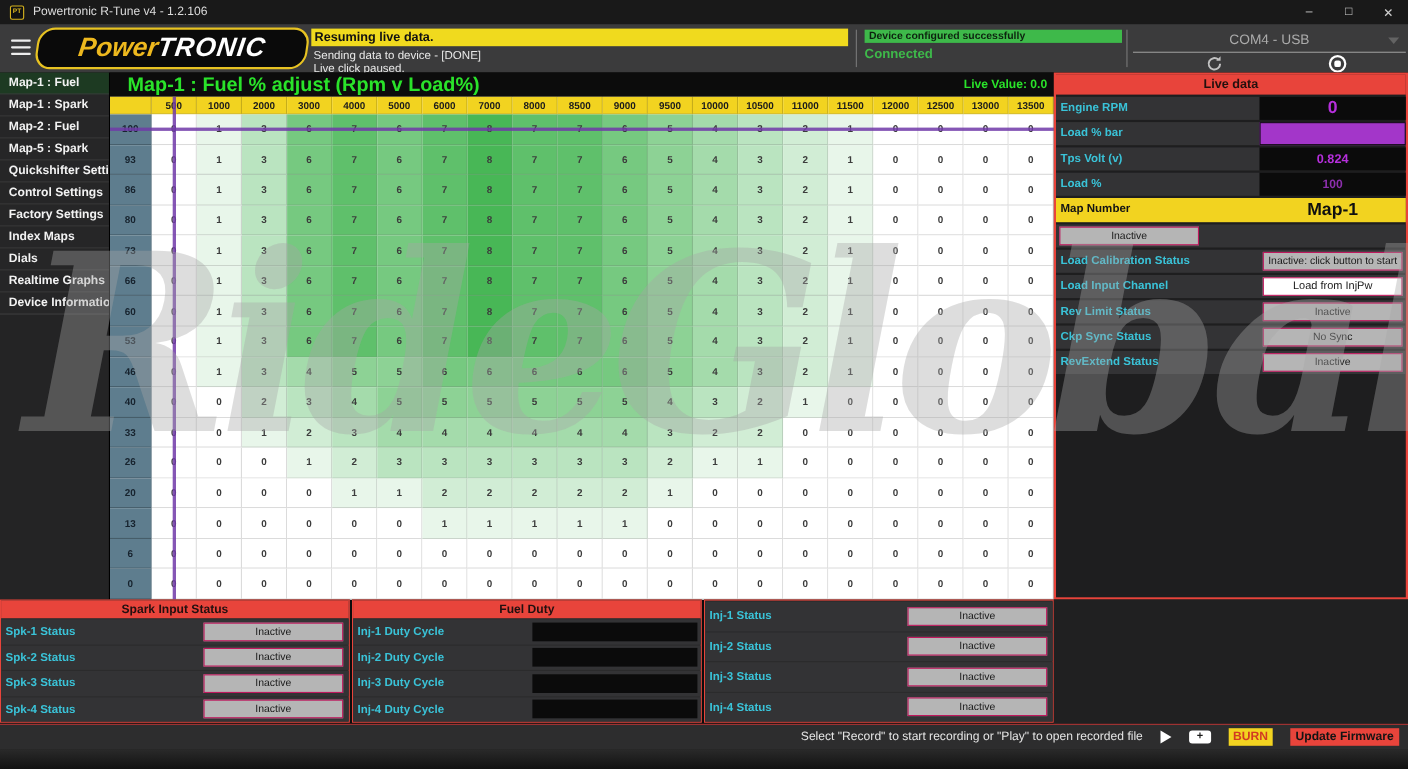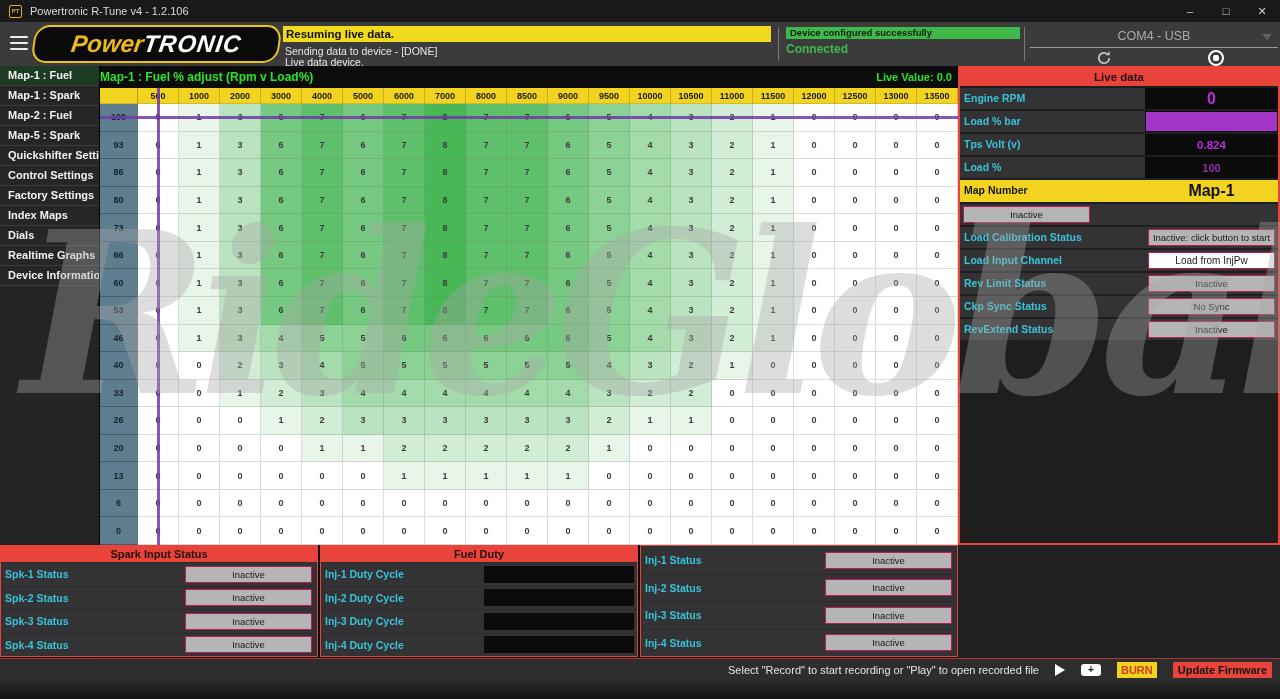--- a/index.html
+++ b/index.html
@@ -48,21 +48,21 @@
   
   #sidebar{position:absolute;left:0;top:66px;width:100px;height:479px;background:#242425;border-right:1px solid #000;}
   .side-item{height:20px;line-height:19px;padding-left:8px;color:#f2f2f2;font-size:11px;font-weight:bold;
     border-bottom:1px solid #3d3d3e;white-space:nowrap;overflow:hidden;background:#262627;}
   .side-item.active{background:#1d3a22;}
 
   
   #center{position:absolute;left:100px;top:66px;width:858px;height:592px;background:#0c0c0c;}
   #maptitle{position:absolute;left:0;top:0;width:858px;height:22px;background:#0c0c0c;
     display:flex;align-items:center;}
-  #maptitle .mt{color:#2ae32a;font-size:12px;font-weight:bold;margin-left:0;}
+  #maptitle .mt{color:#2ae32a;font-size:18px;font-weight:bold;margin-left:16px;}
   #maptitle .lv{color:#2ae32a;font-size:11px;font-weight:bold;margin-left:auto;margin-right:6px;}
   #maptable{position:absolute;left:0;top:22px;width:858px;height:457px;display:grid;
     grid-template-columns:38px repeat(20,1fr);grid-template-rows:16px repeat(16,1fr);background:#fff;}
   .cell{display:flex;align-items:center;justify-content:center;font-size:9px;
     border-right:1px solid rgba(110,110,110,.25);border-bottom:1px solid rgba(110,110,110,.25);}
   .cell.corner{background:#f2d320;border-right:1px solid rgba(0,0,0,.25);}
   .cell.colhead{background:#f2d320;color:#1c1c1c;font-weight:bold;font-size:9px;border-right:1px solid rgba(0,0,0,.18);}
   .cell.rowhead{background:#5e7d8e;color:#17232e;font-weight:bold;font-size:9px;border-bottom:1px solid rgba(0,0,0,.25);}
   .cell.data{color:#3c3c3c;font-weight:600;}
   #vline{position:absolute;left:57px;top:22px;width:3px;height:457px;background:#7038a8;opacity:.85;}
@@ -141,21 +141,21 @@
         <span></span>
         <span></span>
         <span></span>
       </div>
     <div id="logo">
       <span class="lp">Power</span>
       <span class="lt">TRONIC</span>
     </div>
     <div id="statusYellow">Resuming live data.</div>
     <div class="statline" id="statline2">Sending data to device - [DONE]</div>
-    <div class="statline" id="statline3">Live data device.</div>
+    <div class="statline" id="statline3">Live click paused.</div>
     <div class="vdiv" id="vdiv1"></div>
     <div id="greenbar">Device configured successfully</div>
     <div id="connected">Connected</div>
     <div class="vdiv" id="vdiv2"></div>
     <div id="comport">
       <span>COM4 - USB</span>
       <div id="comchev"></div>
     </div>
     <div id="comline"></div>
     <div id="refreshbtn">

